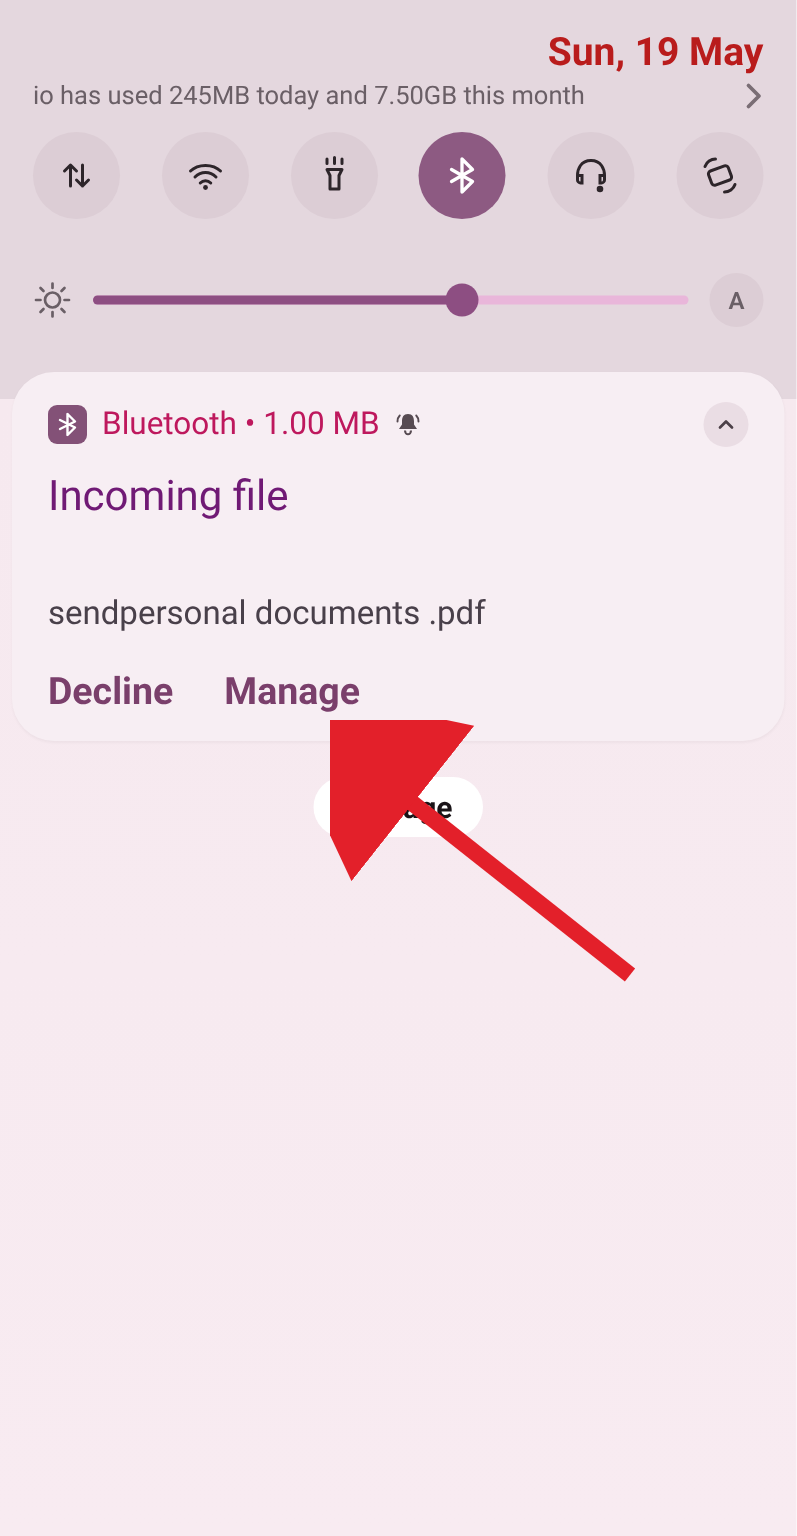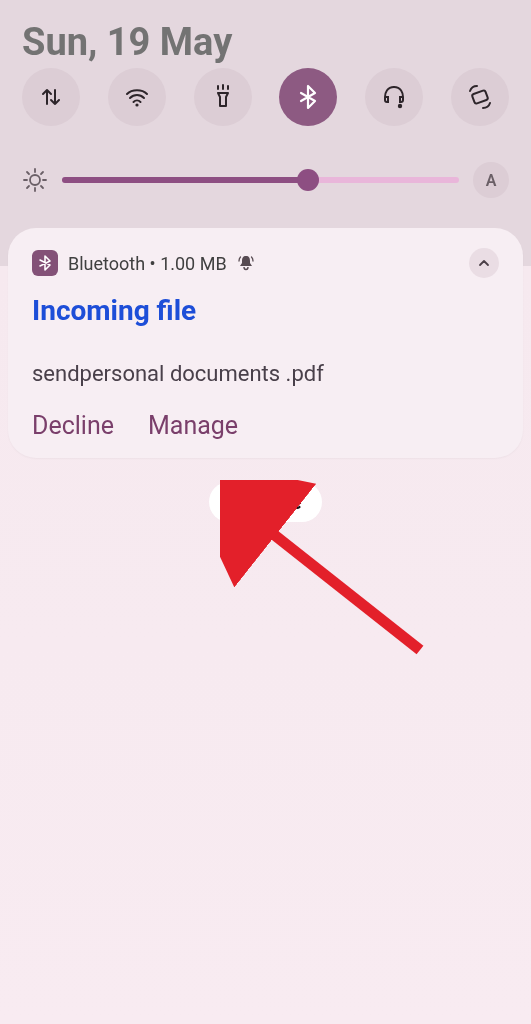--- a/index.html
+++ b/index.html
@@ -8,24 +8,25 @@
     height: 1024px;
     background: linear-gradient(180deg, #e4d7de 0%, #e4d7de 26%, #f6e9ef 26%, #f8ebf1 100%);
     font-family: -apple-system, Roboto, "Segoe UI", Arial, sans-serif;
     position: relative;
     overflow: hidden;
   }
 
   .qs-panel { padding: 20px 22px 0 22px; }
 
   .date {
-    font-size: 38px;
+    font-size: 26px;
     font-weight: 700;
-    color: #737373;
+    color: #b91c1c;
     margin-bottom: 4px;
+    text-align: right;
   }
 
   .usage-row {
     display: flex;
     align-items: center;
     justify-content: space-between;
     margin-bottom: 14px;
   }
   .usage-text {
     font-size: 17px;
@@ -120,51 +121,51 @@
     width: 26px;
     height: 26px;
     background: #835177;
     border-radius: 6px;
     display: flex;
     align-items: center;
     justify-content: center;
   }
   .bt-badge svg { width:16px; height:16px; }
   .notif-app {
-    color: #404040;
-    font-size: 18px;
+    color: #be185d;
+    font-size: 21px;
   }
   .alert-icon { width:18px; height:18px; }
   .collapse {
     margin-left: auto;
     width: 30px;
     height: 30px;
     border-radius: 50%;
     background: #eadde4;
     display:flex; align-items:center; justify-content:center;
   }
   .notif-title {
     font-size: 28px;
-    font-weight: 700;
-    color: #1d4ed8;
-    margin-bottom: 0;
+    font-weight: 400;
+    color: #701a75;
+    margin-bottom: 16px;
   }
   .notif-body {
     font-size: 22px;
     color: #49404a;
     line-height: 1.42;
     margin-bottom: 22px;
   }
   .notif-actions {
     display: flex;
     gap: 34px;
   }
   .notif-actions .act {
     font-size: 25px;
-    font-weight: 400;
+    font-weight: 700;
     color: #7a3f6b;
   }
 
   .manage-wrap {
     margin-top: 24px;
     display:flex;
     justify-content:center;
   }
   .manage {
     background: #fff;
@@ -182,20 +183,28 @@
     pointer-events: none;
   }
 </style>
 </head>
 <body>
 
 <div class="qs-panel">
 
   <div class="date">Sun, 19 May</div>
 
+  <div class="usage-row">
+    <div class="usage-text">io has used 245MB today and 7.50GB this month</div>
+    <div class="usage-chevron">
+      <svg width="14" height="20" viewBox="0 0 14 20">
+          <path d="M4 3 L11 10 L4 17" stroke="#7a6e75" stroke-width="2.5" fill="none" stroke-linecap="round" stroke-linejoin="round"></path>
+        </svg>
+    </div>
+  </div>
 
   <div class="tiles">
     <div class="tile">
       <svg viewBox="0 0 28 28">
           <g class="ic" stroke-linecap="round" stroke-linejoin="round">
             <path d="M10 7 L10 21 M10 7 L6 11 M10 7 L14 11"></path>
             <path d="M18 21 L18 7 M18 21 L14 17 M18 21 L22 17"></path>
           </g>
         </svg>
     </div>

